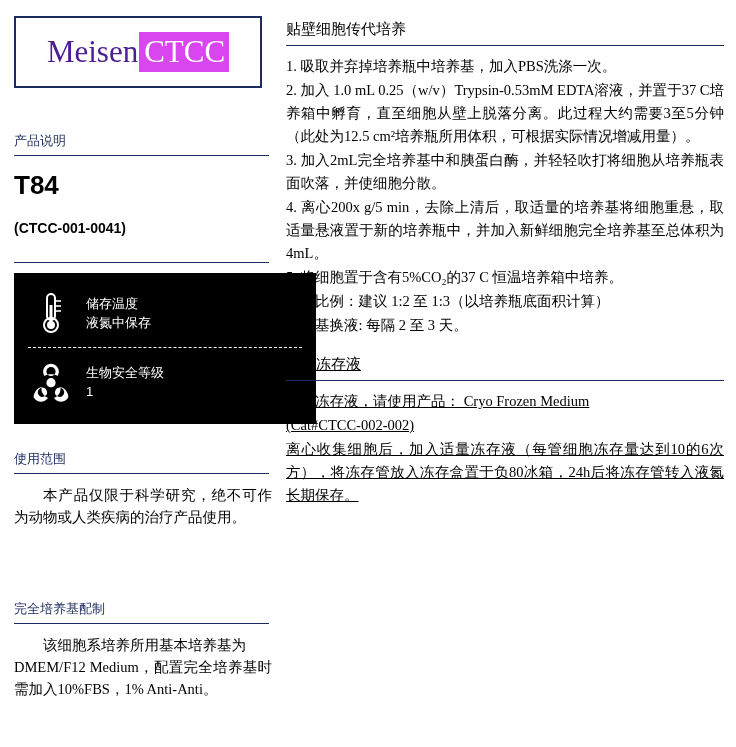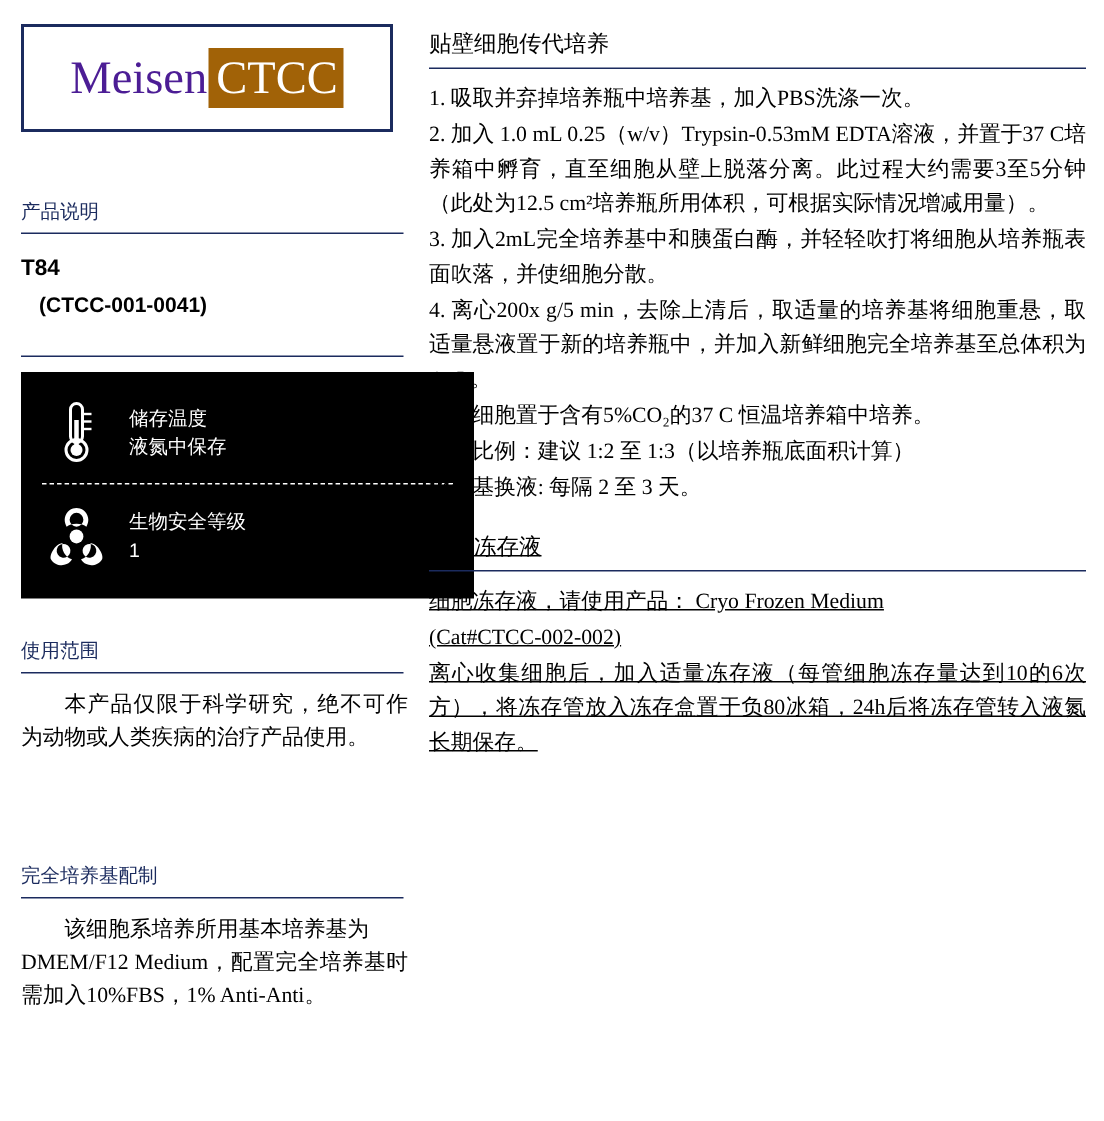--- a/index.html
+++ b/index.html
@@ -39,48 +39,48 @@
     font-family: "Liberation Serif", serif;
     font-size: 31px;
     letter-spacing: 0px;
     white-space: nowrap;
   }
   .logo-meisen {
     color: #4c1d95;
   }
   .logo-ctcc {
     color: #ffffff;
-    background: #a16207;
+    background: #d946ef;
     padding: 2px 4px 3px 5px;
     margin-left: 1px;
   }
   .sec-title {
     font-family: "Liberation Sans", sans-serif;
     font-size: 13px;
     color: #1b2b5e;
     padding-bottom: 5px;
     margin-bottom: 0px;
   }
   .rule {
     border-top: 1px solid #1b2b5e;
     width: 255px;
     margin: 0 0 10px 0;
     height: 0;
   }
   .prod-name {
     font-family: "Liberation Sans", sans-serif;
     font-weight: bold;
-    font-size: 15px;
-    margin: 14px 0 8px 0;
+    font-size: 26px;
+    margin: 14px 0 19px 0;
   }
   .prod-cat {
     font-family: "Liberation Sans", sans-serif;
     font-weight: bold;
     font-size: 14px;
-    margin: 0 0 26px 12px;
+    margin: 0 0 26px 0;
   }
   
   .info-panel {
     background: #000000;
     color: #ffffff;
     width: 302px;
     padding: 10px 0 12px 0;
     margin-top: 8px;
   }
   .info-row {

